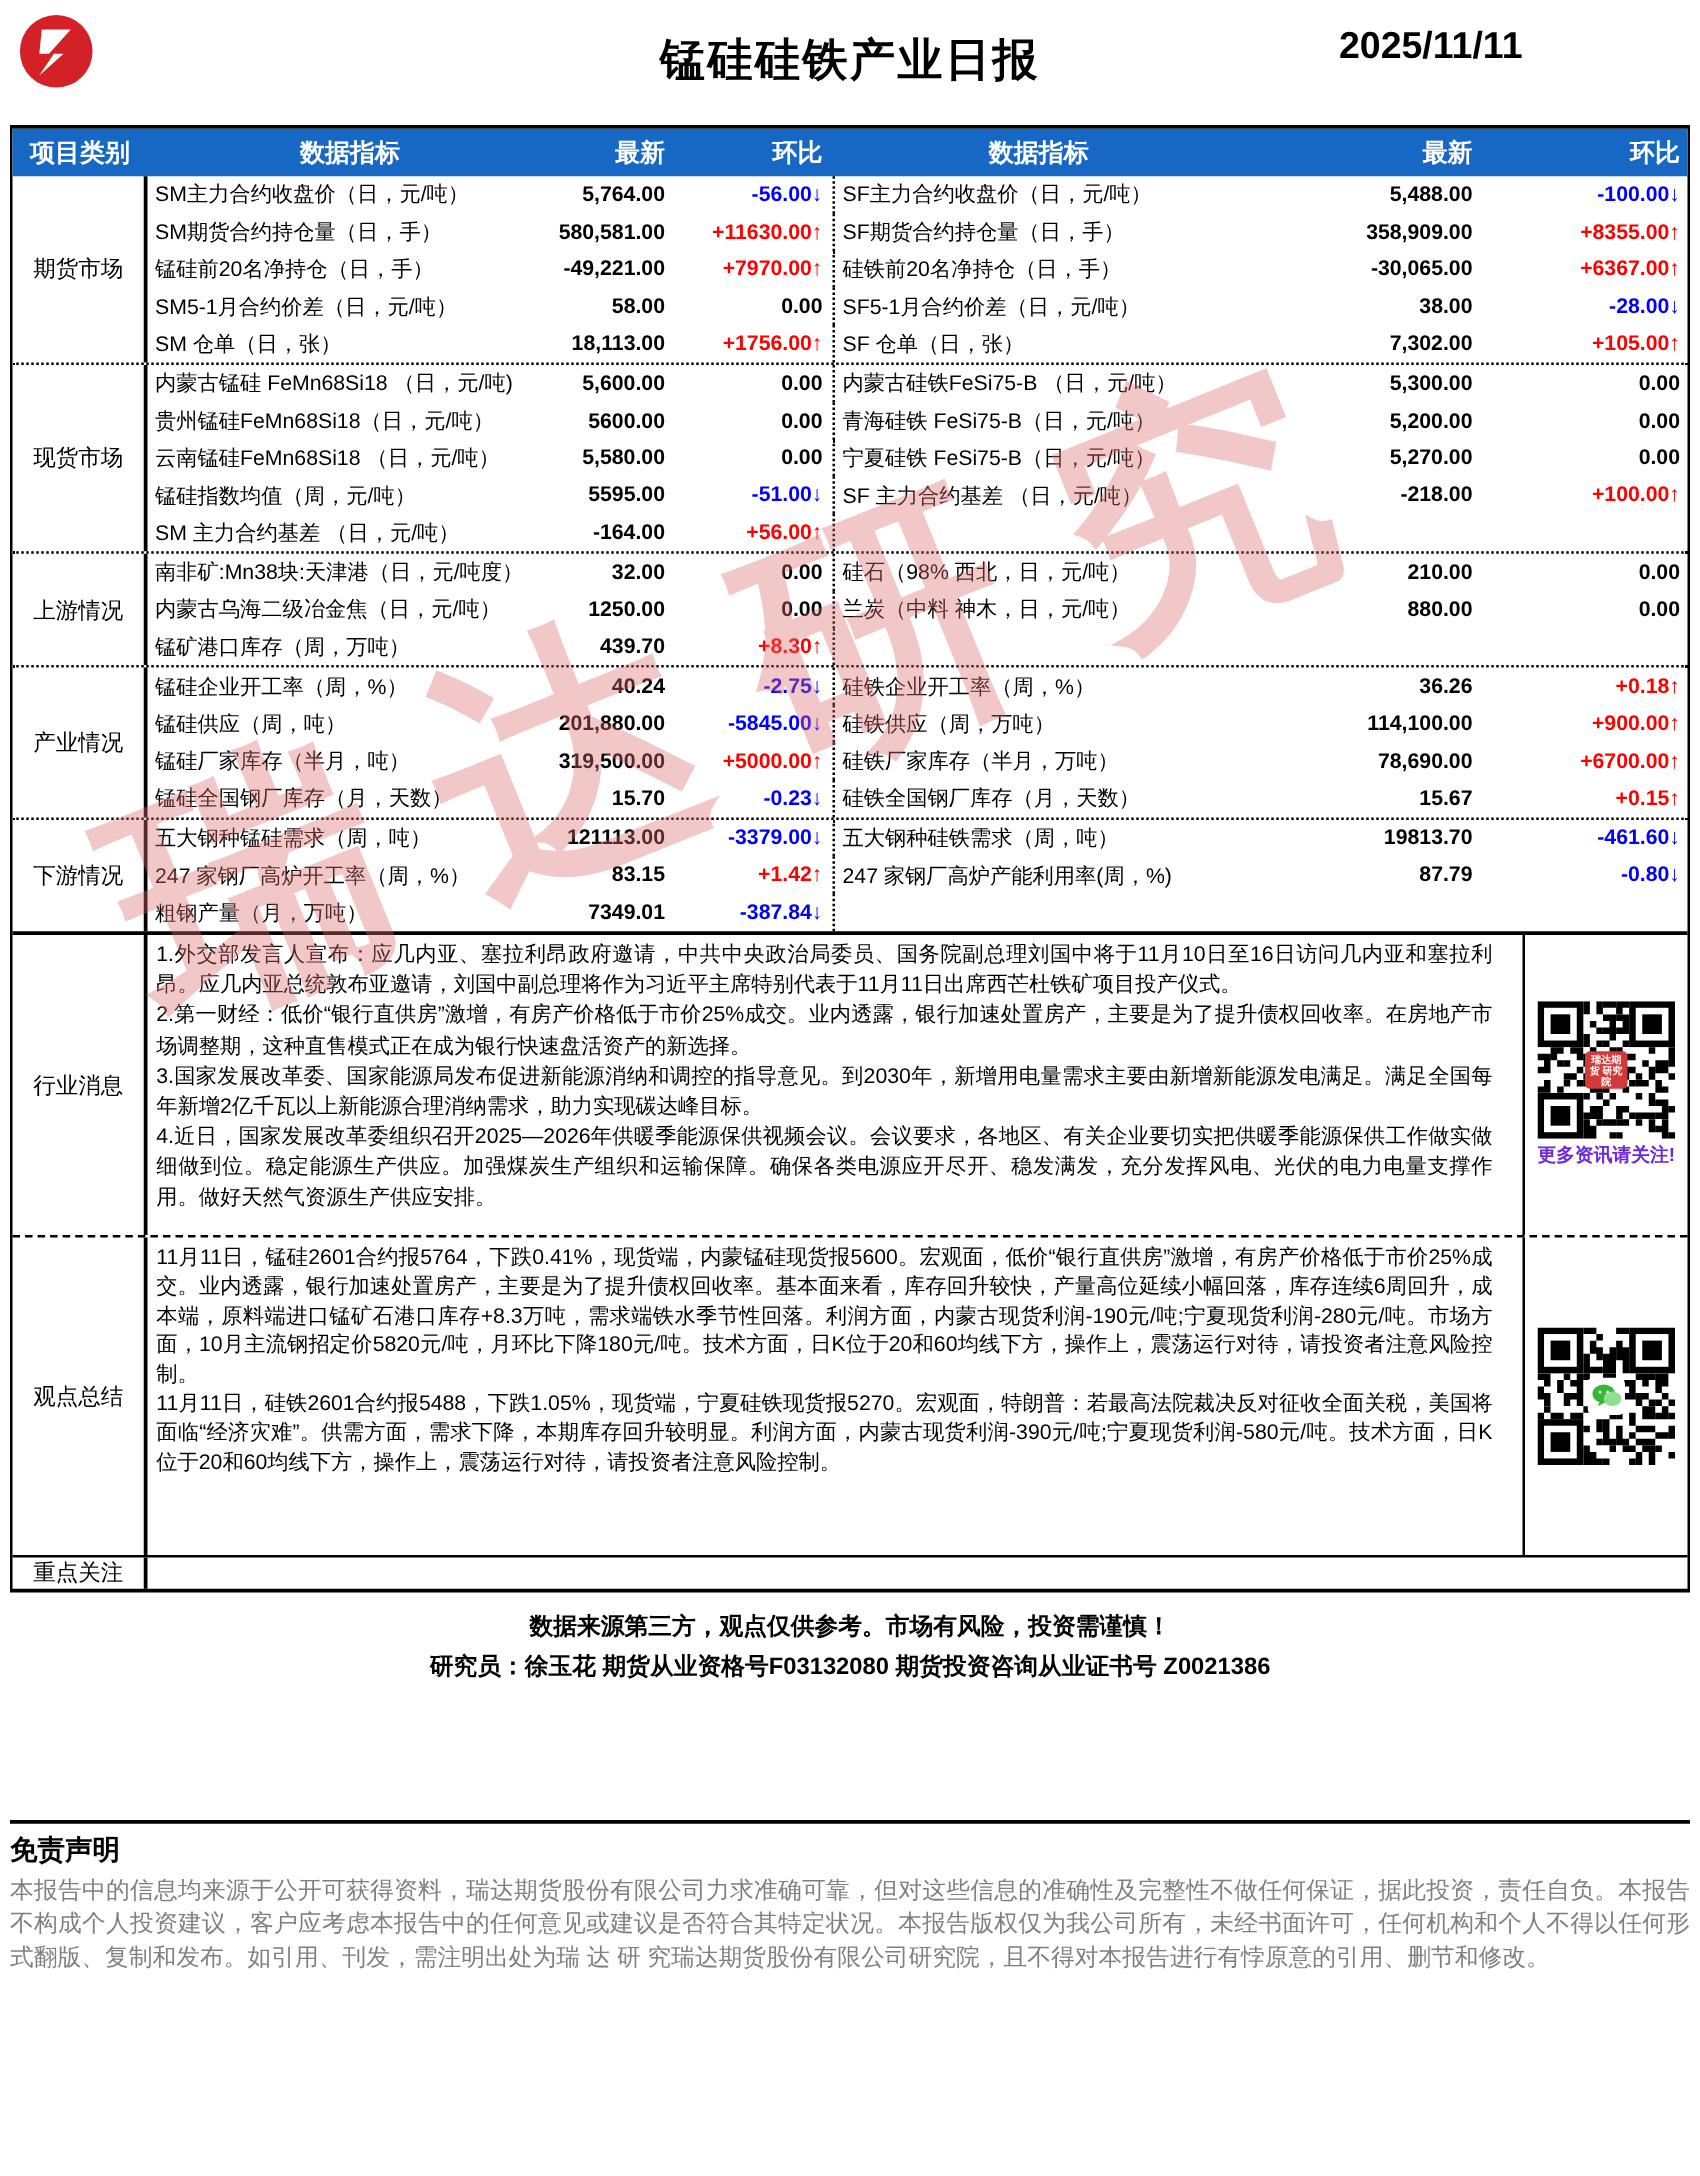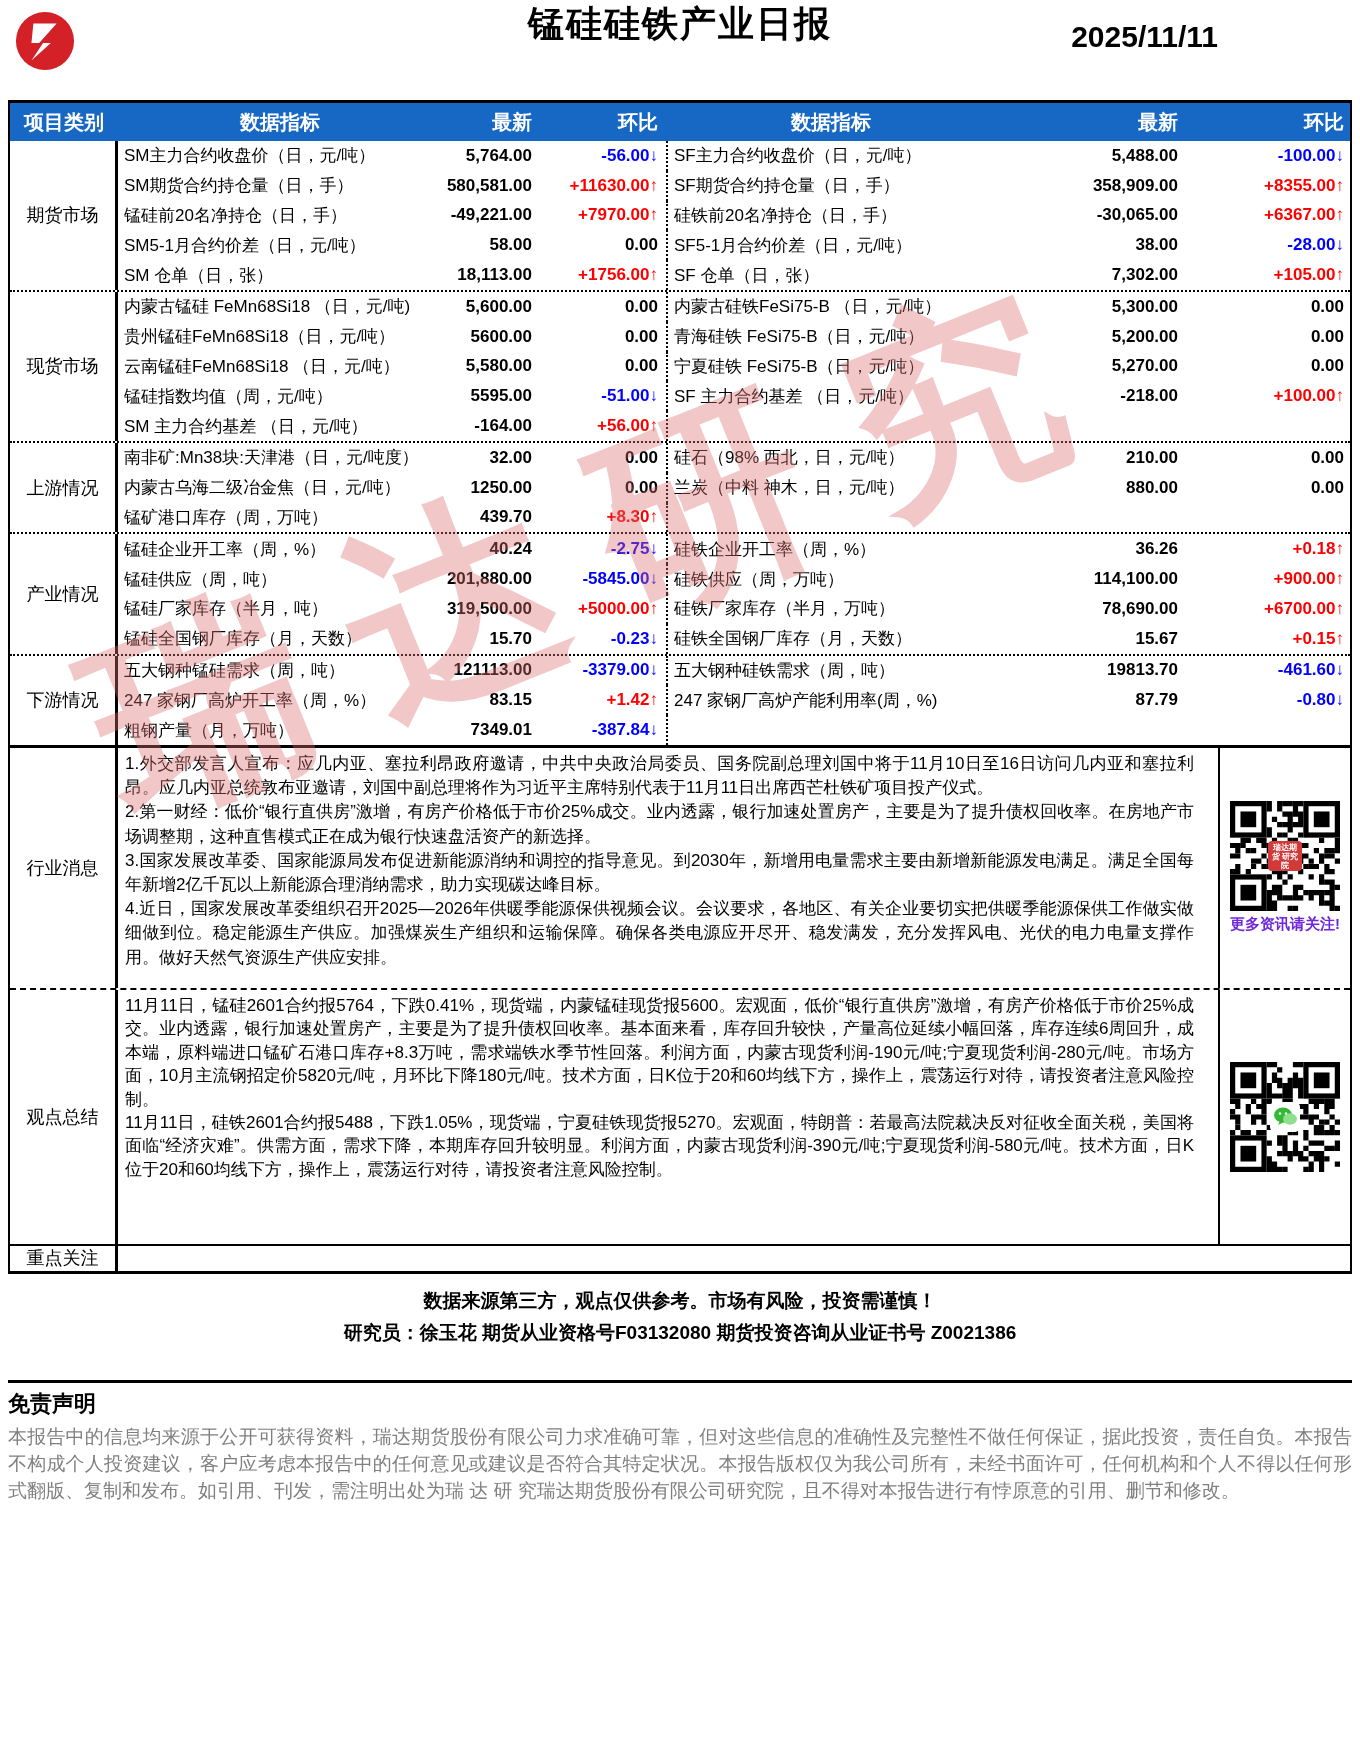--- a/index.html
+++ b/index.html
@@ -5,21 +5,21 @@
   * { box-sizing: border-box; margin: 0; padding: 0; }
   body { background:#ffffff; font-family:"Liberation Sans","DejaVu Sans",sans-serif; }
   #page { position:relative; width:1360px; height:1741px; background:#fff; overflow:hidden; }
 
   
   #rpt-header { position:relative; height:100px; }
   .brand { position:absolute; left:14px; top:10px; display:flex; align-items:flex-start; }
   .brand-txt { margin-left:8px; }
   .brand-cn { font-size:40px; font-weight:700; color:#111; letter-spacing:6px; line-height:44px; }
   .brand-en { font-size:10px; color:#333; letter-spacing:3.2px; margin-top:0px; }
-  .rpt-title { position:absolute; left:0; right:0; top:0; text-align:center; font-size:36px; font-weight:700; color:#000; letter-spacing:2px; }
+  .rpt-title { position:absolute; left:0; right:0; top:24px; text-align:center; font-size:36px; font-weight:700; color:#000; letter-spacing:2px; }
   .rpt-date { position:absolute; right:142px; top:20px; font-size:30px; font-weight:700; color:#000; }
 
   
   #tbl { position:relative; margin:0 8px; width:1344px; border-left:2px solid #000; border-right:2px solid #000; border-top:3px solid #000; border-bottom:3px solid #000; }
   .hdr-row { display:grid; grid-template-columns:108px 324px 106px 118px 330px 212px 146px; background:#1668c4; color:#fff; height:38px; align-items:center; font-size:20px; font-weight:700; }
   .h-center { text-align:center; }
   .h-right  { text-align:right; }
   .h-l1 { padding-right:16px; } .h-c1 { padding-right:8px; }
   .h-l2 { padding-right:30px; } .h-c2 { padding-right:10px; }
 
@@ -54,21 +54,21 @@
 
   
   #watermark { position:absolute; left:104px; top:606px; font-size:212px; font-weight:700; color:rgba(222,108,108,0.38); letter-spacing:58px; white-space:nowrap; transform:rotate(-22deg); transform-origin:0 50%; z-index:6; pointer-events:none; }
 
   
   .foot-line { text-align:center; font-weight:700; color:#000; }
   #foot1 { margin-top:14px; font-size:19px; }
   #foot2 { margin-top:6px; font-size:19px; }
 
   
-  #disc { position:absolute; left:8px; right:8px; top:1380px; border-top:3px solid #000; padding-top:6px; }
+  #disc { position:absolute; left:8px; right:8px; top:1456px; border-top:3px solid #000; padding-top:6px; }
   #disc-h { font-size:22px; font-weight:700; color:#000; margin-bottom:4px; }
   #disc-body { font-size:19px; color:#7f7f7f; line-height:27px; text-align:justify; }
 </style>
 </head>
 <body>
 
 <div id="page">
 
   <div id="rpt-header">
     <div class="brand">

